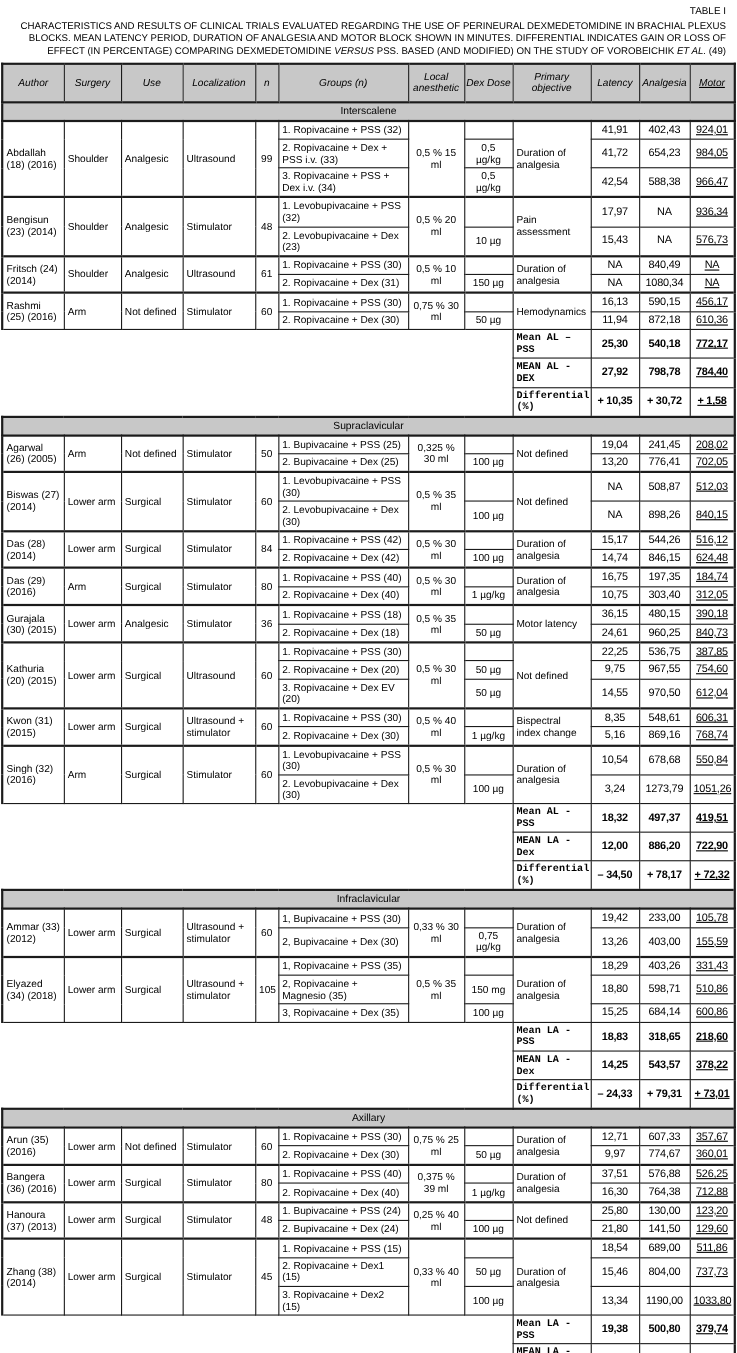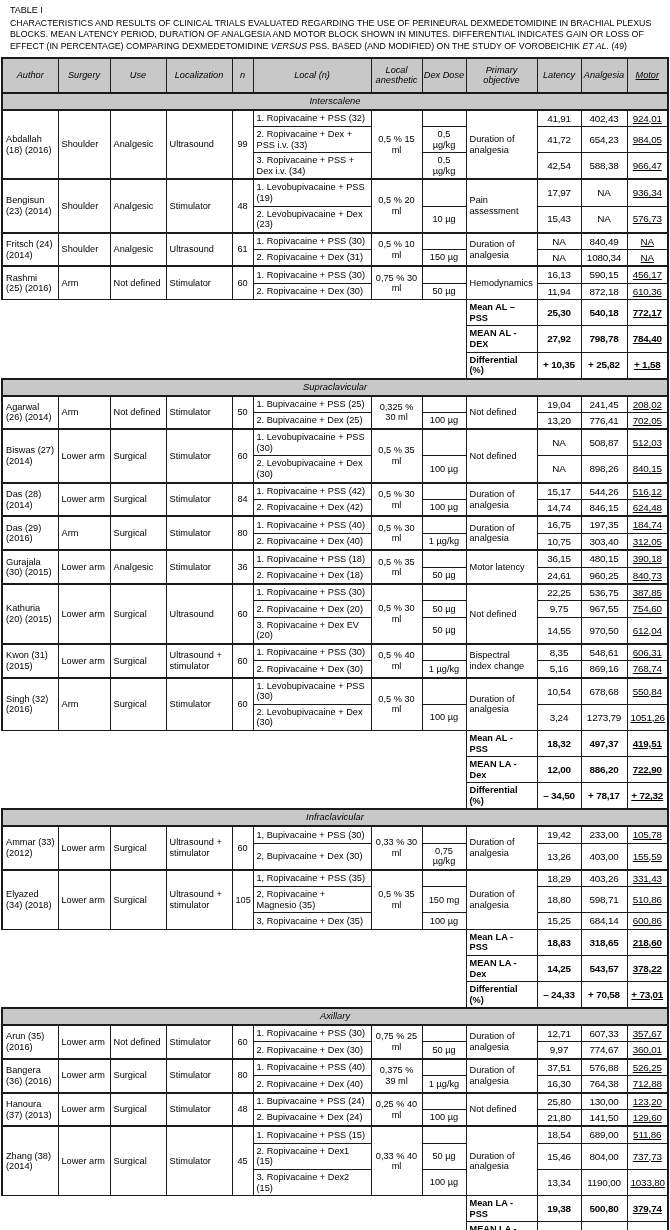--- a/index.html
+++ b/index.html
@@ -1,36 +1,36 @@
 <!DOCTYPE html>
 <html style="--hdr: #c8c8c8; --bd: #1b1b1b;"><head>
 <meta charset="utf-8">
 <style>
   :root { --hdr:#c8c8c8; --bd:#1b1b1b; }
   html,body { margin:0; padding:0; background:#fff; }
   body { width:670px; color:#000; font-family:"Liberation Sans", sans-serif; }
-  .titleblock { text-align:left; padding:5px 10px 4px; font-size:8.8px; line-height:1.32; letter-spacing:0; }
+  .titleblock { text-align:right; padding:5px 10px 4px; font-size:8.8px; line-height:1.32; letter-spacing:0; }
   .titleblock .tlabel { display:block; font-size:9px; margin-bottom:1px; }
   table { border-collapse:collapse; table-layout:fixed; width:666px; margin:0 auto; }
   th, td { border:1px solid var(--bd); vertical-align:middle; overflow:hidden; }
   thead th { background:var(--hdr); font-style:italic; font-weight:normal; font-size:9.2px;
              padding:6px 1px; border-top-width:2px; border-bottom-width:2px; text-align:center; line-height:1.15; }
   td { font-size:9.2px; padding:2px 3px; line-height:1.15; }
   td.left { text-align:left; }
   td.center { text-align:center; }
   td.num { text-align:center; font-size:9.9px; letter-spacing:-0.2px; }
-  tr.section-row td { background:var(--hdr); font-style:italic; text-align:center; font-size:9.4px;
+  tr.section-row td { background:var(--hdr); text-align:center; font-size:9.4px;
                       padding:2px; border-top-width:2px; border-bottom-width:2px;
                       border-left-width:2px; border-right-width:2px; }
   tr.study-top td { border-top-width:2px; }
   td.edge-l, th.edge-l { border-left-width:2px; }
   td.edge-r, th.edge-r { border-right-width:2px;text-decoration:underline; }
   tr.summary td { font-weight:bold; }
   tr.summary td.spacer { border:none; background:#fff; }
-  tr.summary td.sum-label { font-size:9.2px; }
+  tr.summary td.sum-label { font-size:9.2px;font-family:Liberation Mono, monospace; }
   tbody tr:last-child td:not(.spacer) { border-bottom-width:2px; }
 </style>
 </head>
 <body>
 
 <div class="titleblock">
   <span class="tlabel">TABLE I</span>
   <span><span>CHARACTERISTICS AND RESULTS OF CLINICAL TRIALS EVALUATED REGARDING THE USE OF PERINEURAL DEXMEDETOMIDINE IN BRACHIAL PLEXUS BLOCKS. MEAN LATENCY PERIOD, DURATION OF ANALGESIA AND MOTOR BLOCK SHOWN IN MINUTES. DIFFERENTIAL INDICATES GAIN OR LOSS OF EFFECT (IN PERCENTAGE) COMPARING DEXMEDETOMIDINE </span><i>VERSUS</i><span> PSS. BASED (AND MODIFIED) ON THE STUDY OF VOROBEICHIK </span><i>ET AL.</i><span> (49)</span></span>
 </div>
 
@@ -49,21 +49,21 @@
       <col style="width:46px">
       <col style="width:41px">
   </colgroup>
   <thead>
     <tr>
         <th class="edge-l">Author</th>
         <th>Surgery</th>
         <th>Use</th>
         <th>Localization</th>
         <th>n</th>
-        <th>Local (n)</th>
+        <th>Groups (n)</th>
         <th>Local anesthetic</th>
         <th>Dex Dose</th>
         <th>Primary objective</th>
         <th>Latency</th>
         <th>Analgesia</th>
         <th class="edge-r">Motor</th>
       </tr>
   </thead>
   <tbody>
       <tr class="section-row">
@@ -96,21 +96,21 @@
         <td class="num">42,54</td>
         <td class="num">588,38</td>
         <td class="num edge-r">966,47</td>
       </tr>
       <tr class="study-top">
         <td class="left edge-l" rowspan="2">Bengisun (23) (2014)</td>
         <td class="left" rowspan="2">Shoulder</td>
         <td class="left" rowspan="2">Analgesic</td>
         <td class="left" rowspan="2">Stimulator</td>
         <td class="center" rowspan="2">48</td>
-        <td class="left">1. Levobupivacaine + PSS (19)</td>
+        <td class="left">1. Levobupivacaine + PSS (32)</td>
         <td class="center" rowspan="2">0,5 % 20 ml</td>
         <td class="center"></td>
         <td class="left" rowspan="2">Pain assessment</td>
         <td class="num">17,97</td>
         <td class="num">NA</td>
         <td class="num edge-r">936,34</td>
       </tr>
       <tr>
         <td class="left">2. Levobupivacaine + Dex (23)</td>
         <td class="center">10 µg</td>
@@ -171,28 +171,28 @@
         <td colspan="8" class="spacer"></td>
         <td class="left sum-label">MEAN AL - DEX</td>
         <td class="num">27,92</td>
         <td class="num">798,78</td>
         <td class="num edge-r">784,40</td>
       </tr>
       <tr class="summary">
         <td colspan="8" class="spacer"></td>
         <td class="left sum-label">Differential (%)</td>
         <td class="num">+ 10,35</td>
-        <td class="num">+ 25,82</td>
+        <td class="num">+ 30,72</td>
         <td class="num edge-r">+ 1,58</td>
       </tr>
       <tr class="section-row">
         <td class="" colspan="12">Supraclavicular</td>
       </tr>
       <tr class="study-top">
-        <td class="left edge-l" rowspan="2">Agarwal (26) (2014)</td>
+        <td class="left edge-l" rowspan="2">Agarwal (26) (2005)</td>
         <td class="left" rowspan="2">Arm</td>
         <td class="left" rowspan="2">Not defined</td>
         <td class="left" rowspan="2">Stimulator</td>
         <td class="center" rowspan="2">50</td>
         <td class="left">1. Bupivacaine + PSS (25)</td>
         <td class="center" rowspan="2">0,325 % 30 ml</td>
         <td class="center"></td>
         <td class="left" rowspan="2">Not defined</td>
         <td class="num">19,04</td>
         <td class="num">241,45</td>
@@ -443,21 +443,21 @@
         <td colspan="8" class="spacer"></td>
         <td class="left sum-label">MEAN LA - Dex</td>
         <td class="num">14,25</td>
         <td class="num">543,57</td>
         <td class="num edge-r">378,22</td>
       </tr>
       <tr class="summary">
         <td colspan="8" class="spacer"></td>
         <td class="left sum-label">Differential (%)</td>
         <td class="num">– 24,33</td>
-        <td class="num">+ 70,58</td>
+        <td class="num">+ 79,31</td>
         <td class="num edge-r">+ 73,01</td>
       </tr>
       <tr class="section-row">
         <td class="" colspan="12">Axillary</td>
       </tr>
       <tr class="study-top">
         <td class="left edge-l" rowspan="2">Arun (35) (2016)</td>
         <td class="left" rowspan="2">Lower arm</td>
         <td class="left" rowspan="2">Not defined</td>
         <td class="left" rowspan="2">Stimulator</td>

